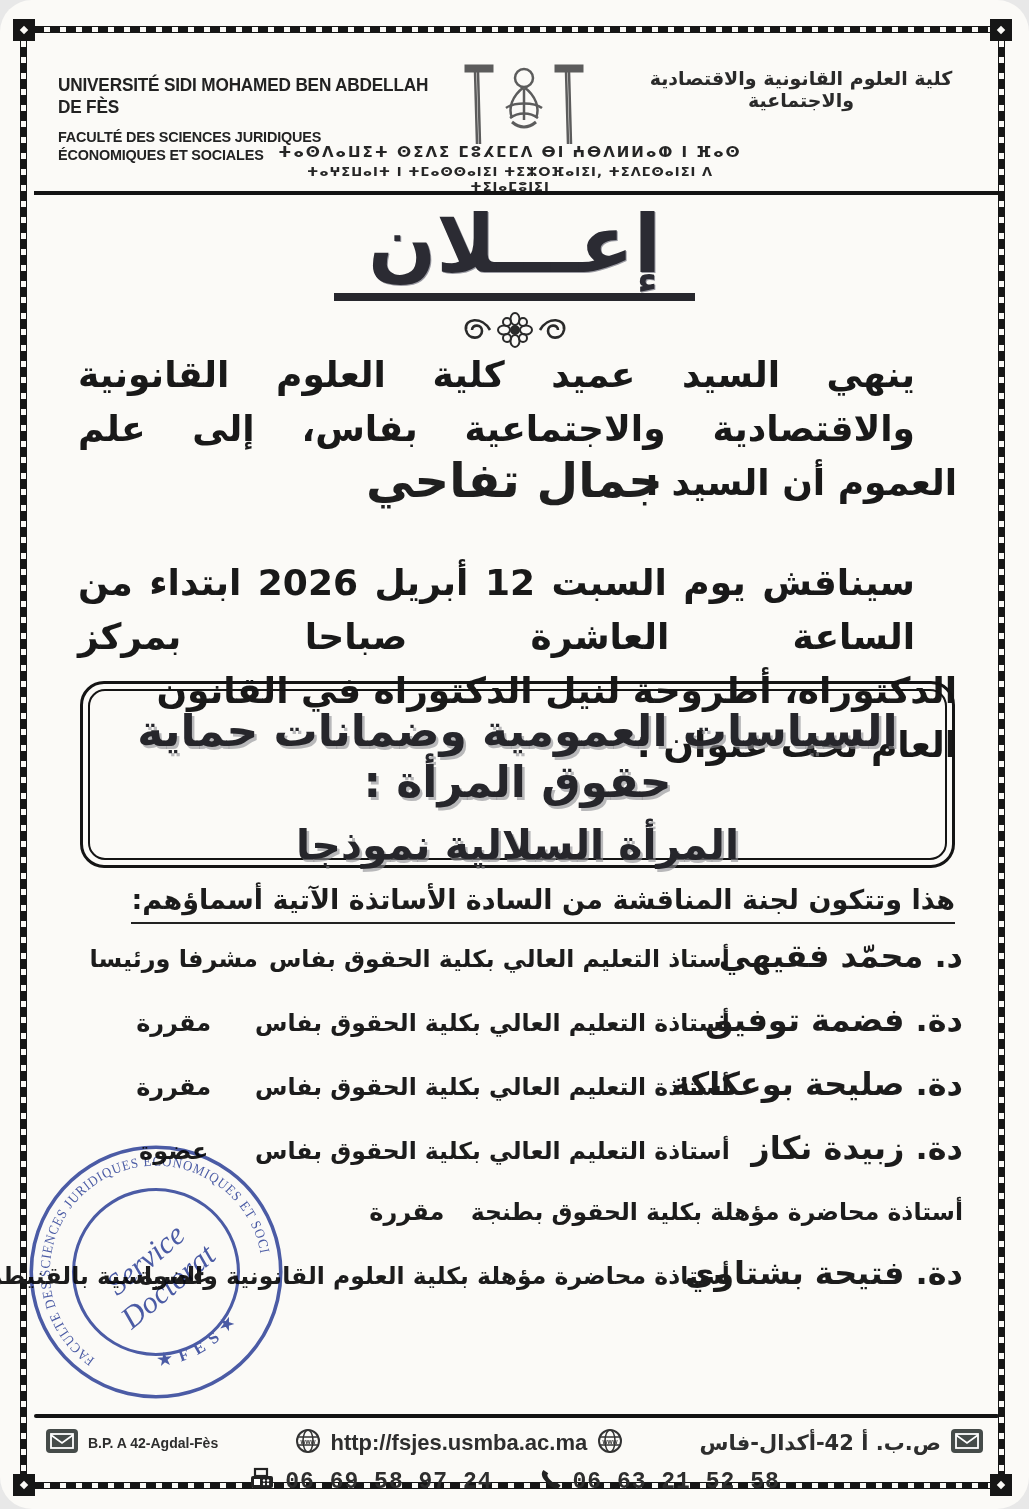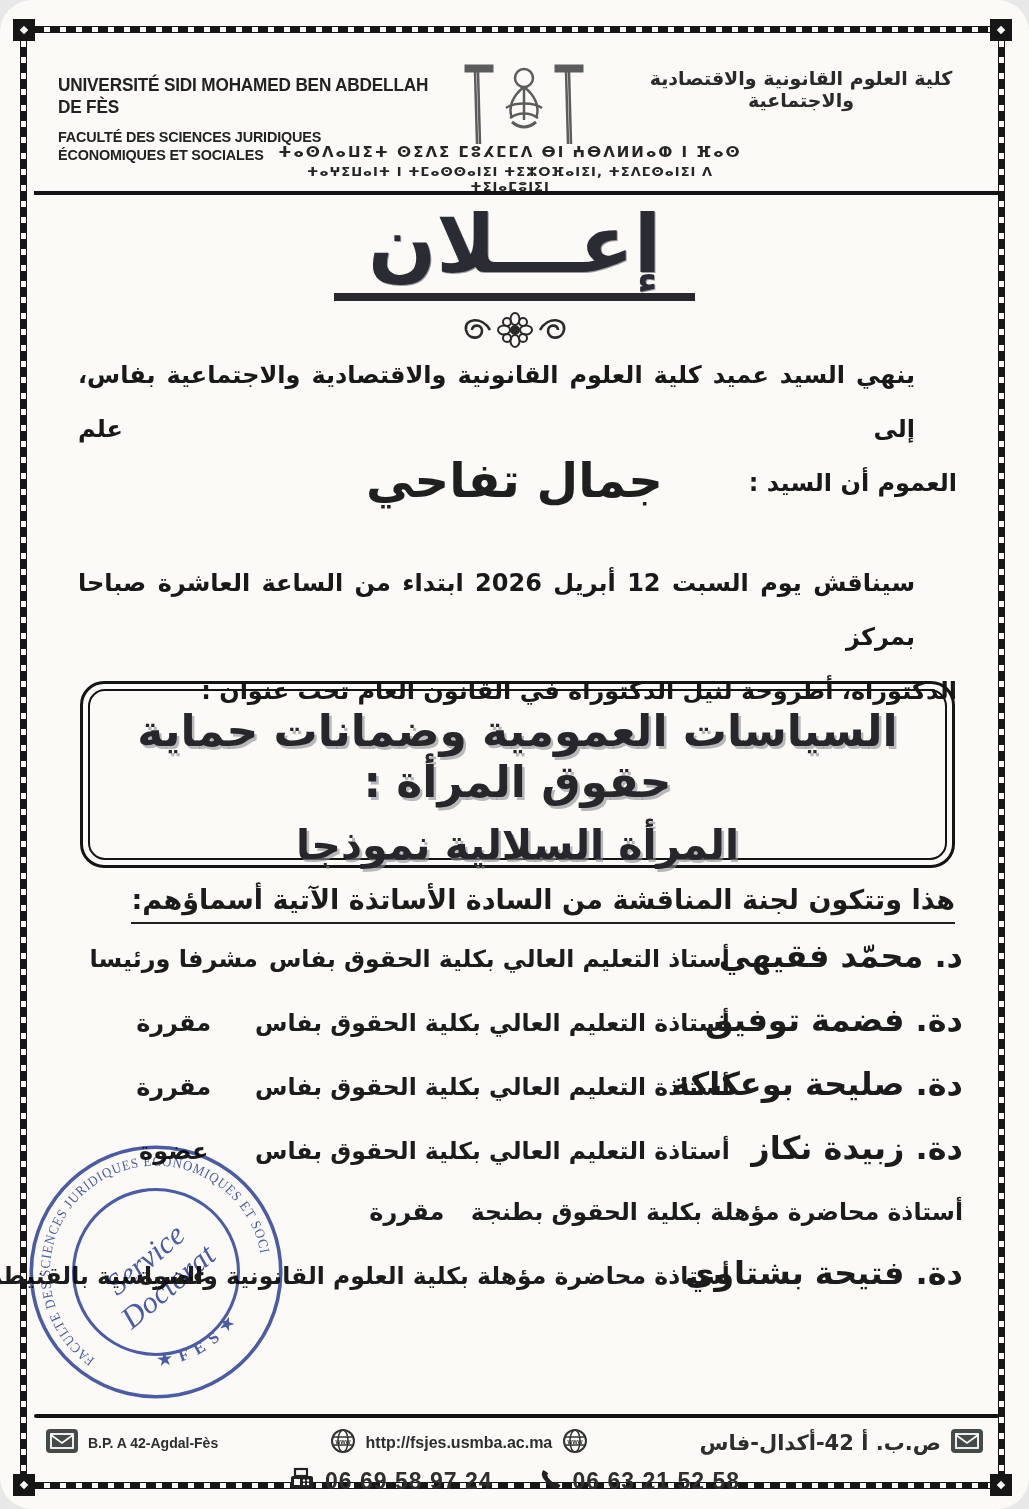--- a/index.html
+++ b/index.html
@@ -43,21 +43,21 @@
 
   
   .announce-wrap { position:absolute; top:203px; left:0; width:100%; text-align:center; }
   .announce { display:inline-block; direction:rtl; font-size:80px; font-weight:bold;
     line-height:1.05; color:#2b2b33; padding:0 34px 6px 34px;
     border-bottom:8px solid #27272d; text-shadow:1px 1px 0 #9a9aa2; }
   .ornament { position:absolute; top:312px; left:0; width:100%; text-align:center; }
 
   
   .para { position:absolute; left:78px; right:72px; direction:rtl; font-weight:bold;
-    font-size:24px; line-height:54px; color:#191919; }
+    font-size:36px; line-height:54px; color:#191919; }
   .p-intro { top:348px; }
   .p-defense { top:556px; }
   .jline { text-align:justify; text-align-last:justify; }
   .jline.indent { padding-right:42px; }
   .rline { text-align:right; }
   .candidate { position:absolute; top:452px; left:0; width:100%; text-align:center;
     direction:rtl; font-size:48px; font-weight:bold; color:#1f1f1f; }
 
   
   .thesis-box { position:absolute; top:681px; left:80px; right:74px; height:187px;
@@ -87,23 +87,23 @@
     mix-blend-mode:multiply; opacity:.92; }
 
   
   .footer-sep { position:absolute; top:1414px; left:34px; right:30px; height:4px;
     background:#131313; border-radius:2px; }
   .footer { position:absolute; top:1428px; left:46px; right:46px;
     font-family:"Liberation Sans", sans-serif; font-weight:bold; color:#2e2e2e; }
   .f-line1 { display:flex; align-items:center; justify-content:space-between; }
   .f-group { display:flex; align-items:center; gap:10px; }
   .f-fr { font-size:14px; }
-  .f-url { font-size:16px; }
+  .f-url { font-size:22px; }
   .f-ar { font-size:21px; font-family:"DejaVu Sans", sans-serif; direction:rtl; }
-  .f-line2 { display:flex; align-items:center; justify-content:center; gap:46px; margin-top:9px; }
+  .f-line2 { display:flex; align-items:center; justify-content:center; gap:46px; margin-top:9px;font-family:Liberation Mono, monospace; }
   .f-num { font-size:23px; letter-spacing:1px; }
   .icon { flex:0 0 auto; display:inline-block; }
 </style>
 </head>
 <body>
 
 <div class="page">
 
   <div class="edge h top"></div>
   <div class="edge h bottom"></div>

